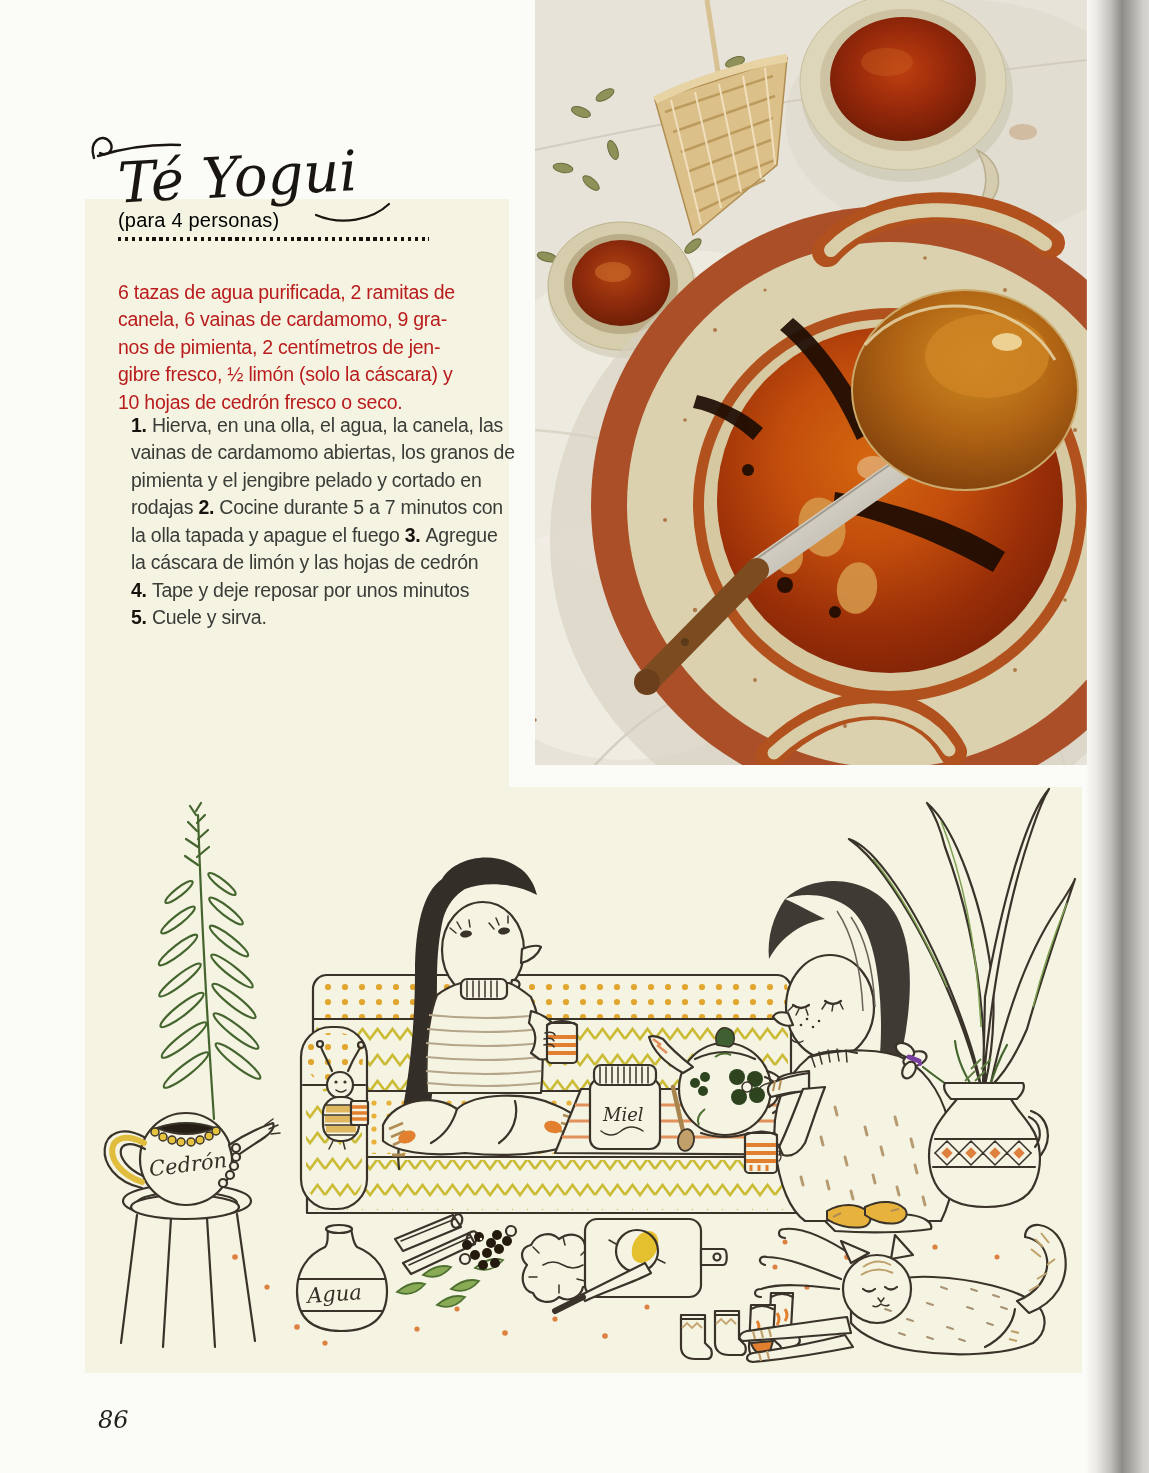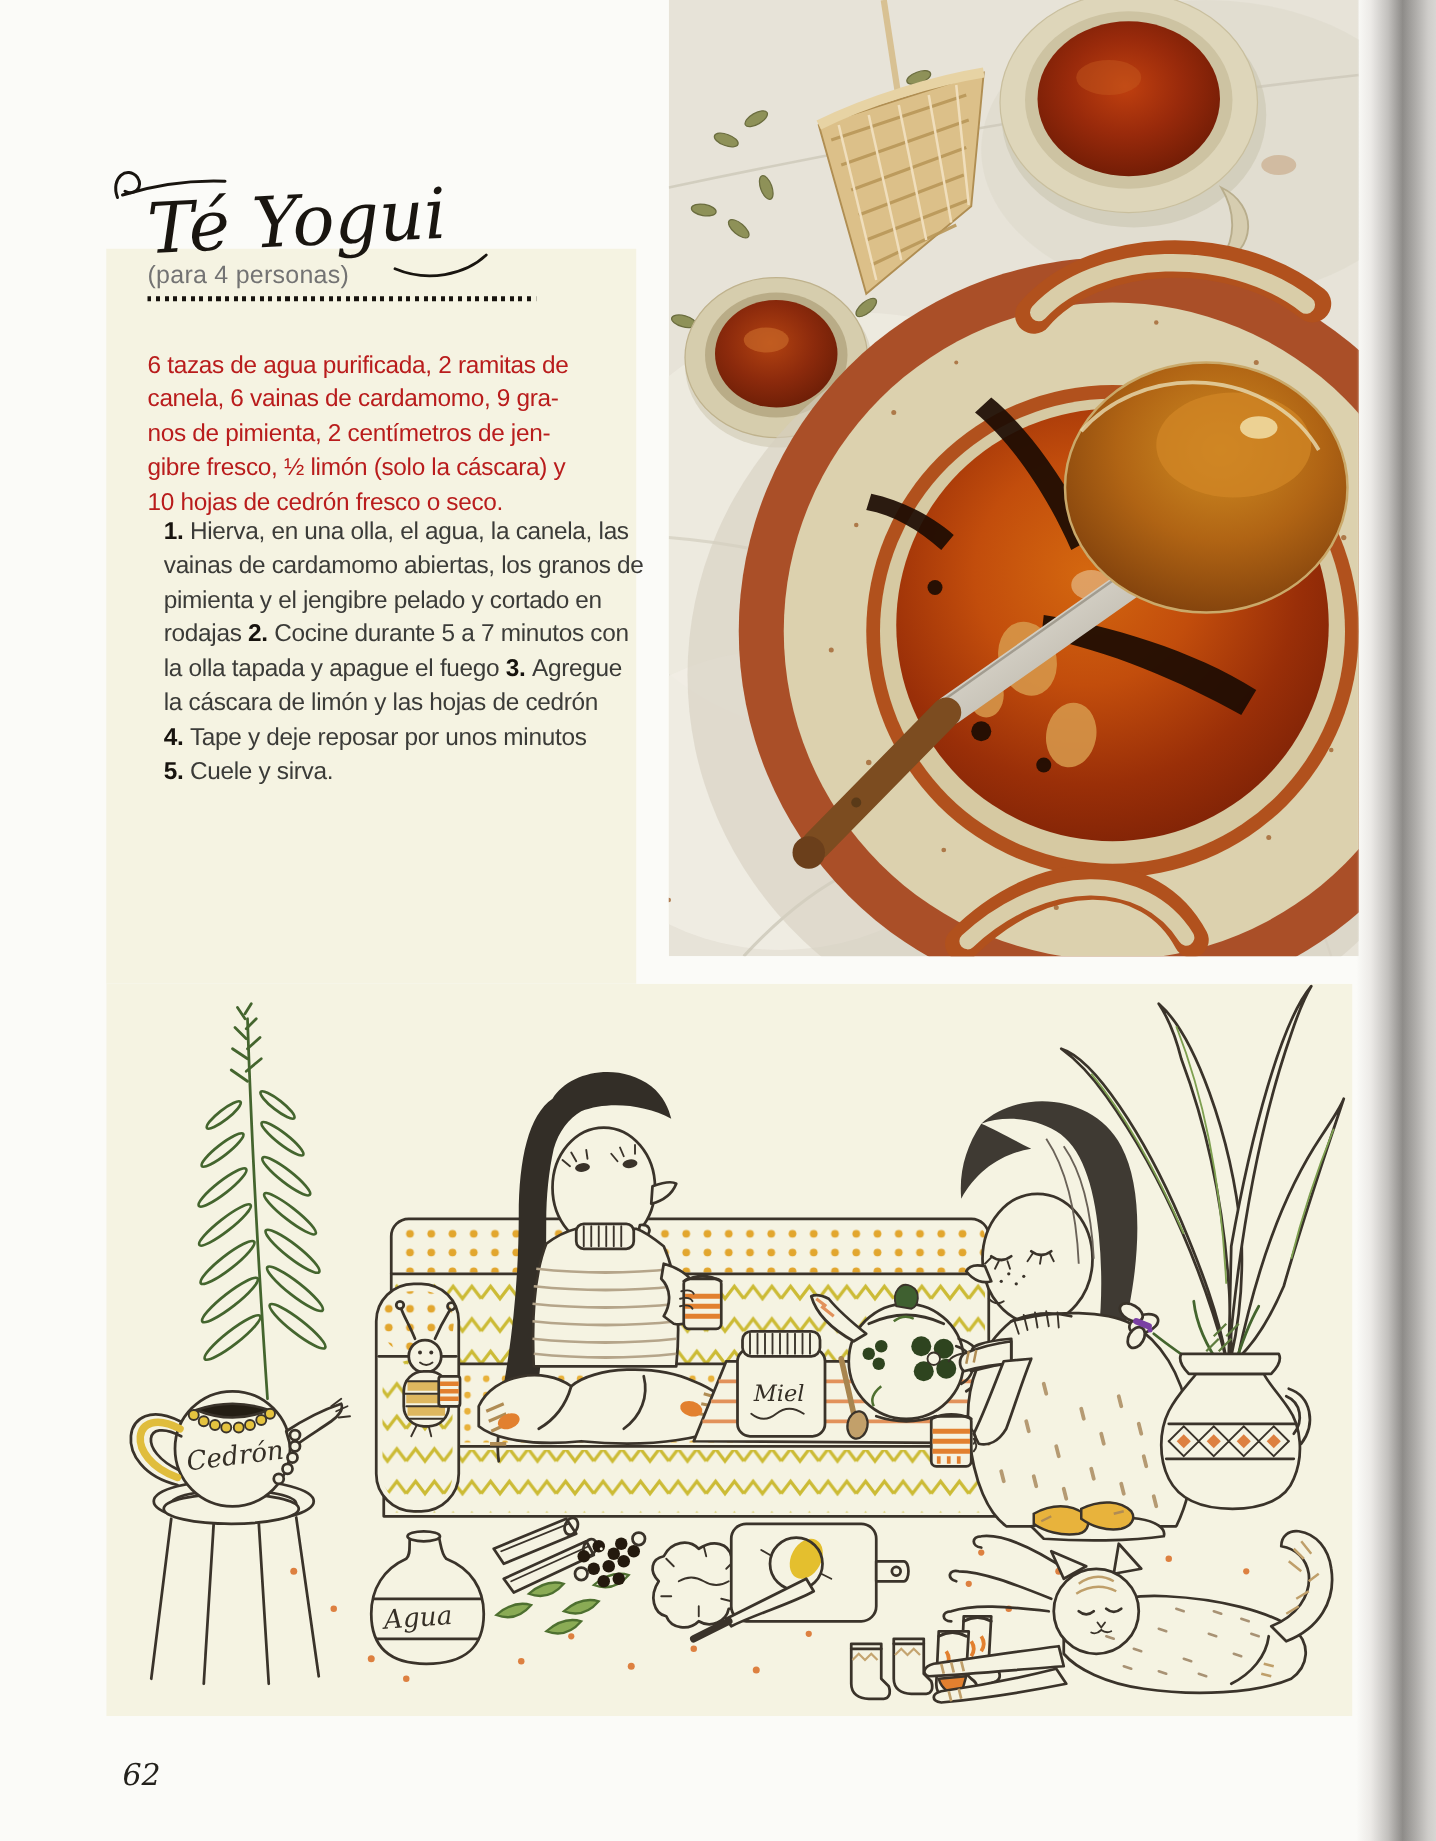--- a/index.html
+++ b/index.html
@@ -5,21 +5,21 @@
   html,body{margin:0;padding:0;background:#fff;}
   .page{position:relative;width:1149px;height:1473px;background:#fbfbf8;overflow:hidden;
         font-family:"Liberation Sans",sans-serif;}
   .cream-col{position:absolute;left:85px;top:199px;width:424px;height:588px;background:#f5f3e2;}
   .photo-wrap{position:absolute;left:535px;top:0;width:552px;height:765px;}
   .illu-wrap{position:absolute;left:85px;top:787px;width:997px;height:586px;}
   .edge-shadow{position:absolute;right:0;top:0;width:64px;height:1473px;
       background:linear-gradient(90deg, rgba(251,251,248,0) 0%, #eceae7 18%, #c2c0bd 40%,
                  #8e8c89 58%, #aeaca9 74%, #cfcdca 90%, #d8d6d3 100%);}
   .title-svg{position:absolute;left:84px;top:112px;}
-  .servings{position:absolute;left:118px;top:209px;font-size:20px;color:#737373;letter-spacing:.2px;}
+  .servings{position:absolute;left:118px;top:209px;font-size:20px;color:#000000;letter-spacing:.2px;}
   .dotted{position:absolute;left:118px;top:237px;width:311px;height:3.6px;
       background-image:repeating-linear-gradient(to right,#17130e 0 3.2px,transparent 3.2px 6.9px);}
   .ingredients{position:absolute;left:118px;top:259px;width:382px;font-size:19.5px;line-height:27.5px;
       color:#b91c1c;white-space:pre-line;letter-spacing:-0.25px;}
   .instructions{position:absolute;left:118px;top:392px;width:384px;font-size:19.5px;line-height:27.5px;
       color:#3b3b38;letter-spacing:-0.25px;margin-left:13px;}
   .instructions strong{color:#17130e;}
   .note{position:absolute;left:120px;top:617px;width:404px;font-family:"Liberation Serif",serif;
       font-style:italic;font-weight:bold;font-size:30px;line-height:31.5px;color:#1b1813;
       white-space:pre-line;letter-spacing:.2px;}
@@ -589,15 +589,15 @@
       <circle class="inkf" cx="792" cy="502" r="34"></circle>
       <path d="M778,480 q14,-10 28,-2 M776,488 q16,-10 32,-2" stroke="#bf9f6a" stroke-width="2" fill="none"></path>
       <path class="ink" d="M778,502 Q784,507 790,502 M800,500 Q806,505 812,500" stroke-width="2.2"></path>
       <path class="inkthin" d="M793,511 l3,4 l3,-4 M796,517 q-4,4 -8,2 M796,517 q4,3 8,1"></path>
       <g stroke="#a89274" stroke-width="2" stroke-linecap="round">
         <path d="M800,522 l6,2 M822,532 l6,2 M842,516 l6,2 M862,540 l6,2 M882,520 l6,2 M902,536 l6,2 M916,520 l6,2 M842,550 l6,2 M814,546 l6,2 M874,552 l6,2 M856,500 l6,2 M886,502 l6,2 M908,508 l6,2"></path>
       </g>
     </g>
   </svg>
 
-  <div class="page-num">62</div>
+  <div class="page-num">86</div>
   <div class="edge-shadow"></div>
 </div>
 
 </body></html>

